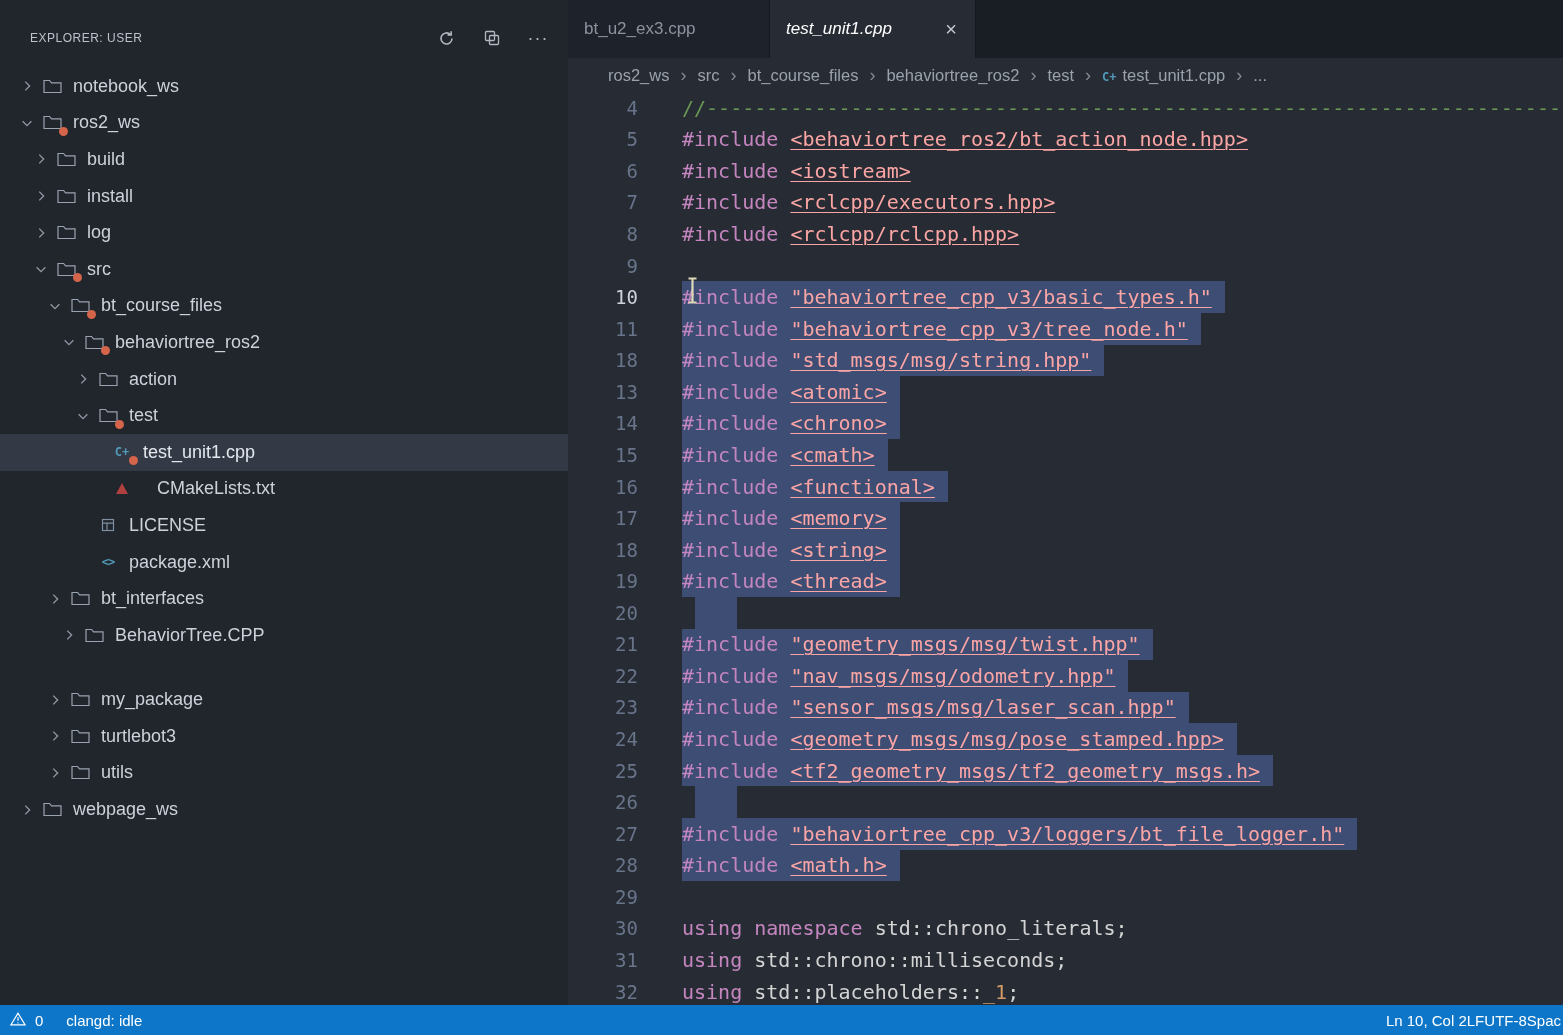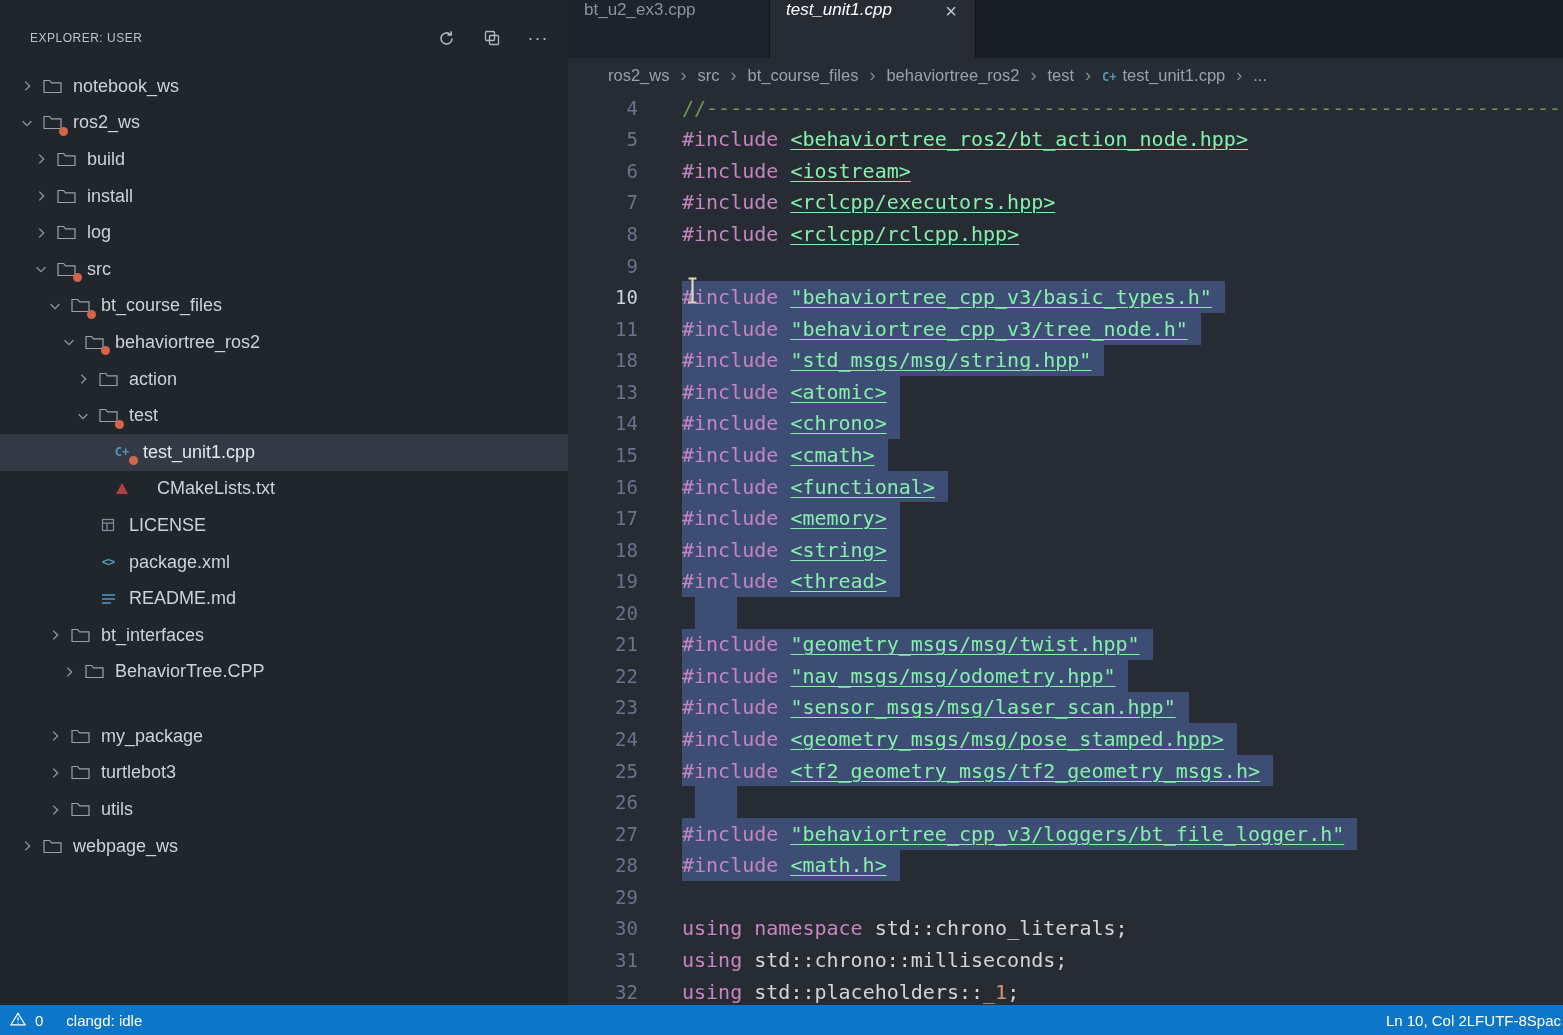--- a/index.html
+++ b/index.html
@@ -28,21 +28,21 @@
   .chev.open svg{transform:rotate(90deg);}
   .ficon{width:24px;height:20px;flex-shrink:0;position:relative;display:flex;align-items:center;justify-content:center;margin-right:9px;}
   .dot{position:absolute;right:-4px;bottom:-3px;width:9px;height:9px;border-radius:50%;background:var(--modified-dot);}
   .cppmark{font:bold 12px "DejaVu Sans Mono",monospace;color:#519aba;}
   .xmlmark{font:bold 12px "DejaVu Sans Mono",monospace;color:#519aba;letter-spacing:-1px;}
   .tlabel{overflow:hidden;text-overflow:ellipsis;}
 
   
   .editor-area{flex:1;min-width:0;display:flex;flex-direction:column;background:var(--editor-bg);}
   .tabbar{height:58px;background:var(--tabbar-bg);display:flex;flex-shrink:0;}
-  .tab{width:202px;display:flex;padding:0 16px;font-size:17px;color:#8c939e;
+  .tab{width:202px;display:flex;align-items:center;padding:0 16px;font-size:17px;color:#8c939e;
        background:#1e222a;border-right:1px solid #14171c;cursor:pointer;}
   .tab.active{width:206px;background:var(--editor-bg);color:#fff;}
   .tab.active .tab-lbl{font-style:italic;}
   .tab-close{margin-left:auto;font-size:20px;color:#c3c8d0;cursor:pointer;padding:0 2px;}
   .breadcrumb{height:34px;display:flex;align-items:center;padding-left:40px;gap:11px;
               font-size:16.5px;color:#9aa1ab;flex-shrink:0;white-space:nowrap;overflow:hidden;}
   .bc-sep{color:#858c97;font-size:18px;}
   .bc-item{cursor:pointer;display:inline-flex;align-items:center;gap:6px;}
 
   
@@ -52,21 +52,21 @@
        align-items:center;justify-content:flex-end;}
   .gut.act{color:#ccd3dd;}
   .ltext{margin-left:44px;display:flex;align-items:center;white-space:pre;}
   .selwrap{display:inline-flex;align-items:center;height:31.57px;background:var(--selection);padding-right:13px;}
   .selwrap.empty{width:42px;margin-left:13px;padding-right:0;}
   .tok.c{color:#6a9955;}
   .tok.d{color:#c586c0;}
   .tok.k{color:#c586c0;}
   .tok.p{color:#d4d4d4;}
   .tok.n{color:#d19a66;}
-  .tok.h{color:#86efac;text-decoration:underline;text-underline-offset:3px;text-decoration-thickness:1px;}
+  .tok.h{color:#fca5a5;text-decoration:underline;text-underline-offset:3px;text-decoration-thickness:1px;}
 
   
   .statusbar{height:30px;flex-shrink:0;background:var(--statusbar-bg);color:#fff;display:flex;
              align-items:center;font-size:15px;padding-left:10px;overflow:hidden;position:relative;}
   .sb-left{display:flex;align-items:center;gap:9px;}
   .sb-left .seg{cursor:pointer;}
   .lsp{margin-left:14px;}
   .sb-right{margin-left:auto;display:flex;align-items:center;padding-right:2px;white-space:nowrap;}
   .sb-right .seg{cursor:pointer;}
 
@@ -262,29 +262,20 @@
               </svg>
             </span>
             <span class="tlabel">LICENSE</span>
           </div>
           <div class="row" style="padding-left: 70px;">
             <span class="chev"></span>
             <span class="ficon">
               <span class="xmlmark">&lt;&gt;</span>
             </span>
             <span class="tlabel">package.xml</span>
-          </div>
-          <div class="row" style="padding-left: 70px;">
-            <span class="chev"></span>
-            <span class="ficon">
-              <svg width="15" height="12" viewBox="0 0 15 12" fill="none" stroke="#519aba" stroke-width="1.5">
-                <path d="M1 2h13M1 6h13M1 10h9"></path>
-              </svg>
-            </span>
-            <span class="tlabel">README.md</span>
           </div>
           <div class="row" style="padding-left: 42px;">
             <span class="chev">
               <svg width="14" height="14" viewBox="0 0 16 16" fill="none" stroke="currentColor" stroke-width="1.6">
                 <path d="M6 3l5 5-5 5"></path>
               </svg>
             </span>
             <span class="ficon">
               <svg width="19" height="15" viewBox="0 0 19 15" fill="none" stroke="#99a3b0" stroke-width="1.2">
                 <path d="M1 1.5h5.6l1.9 2.4H18v9.6H1z"></path>

